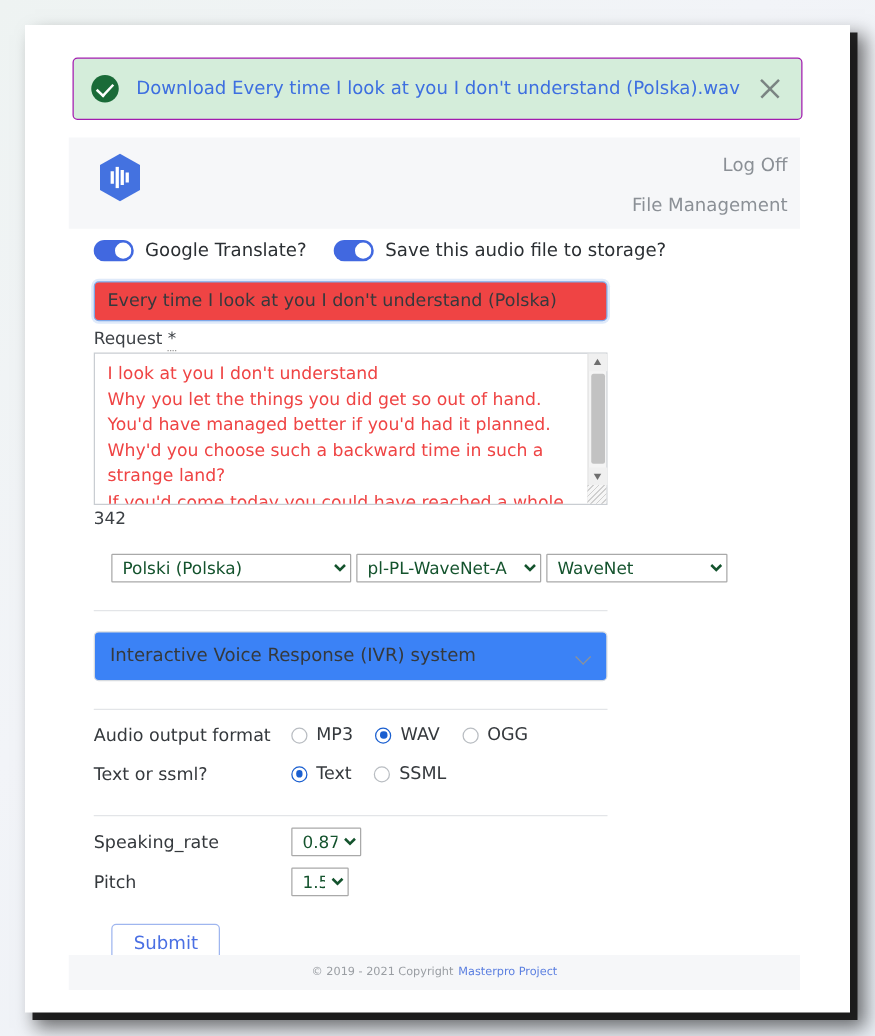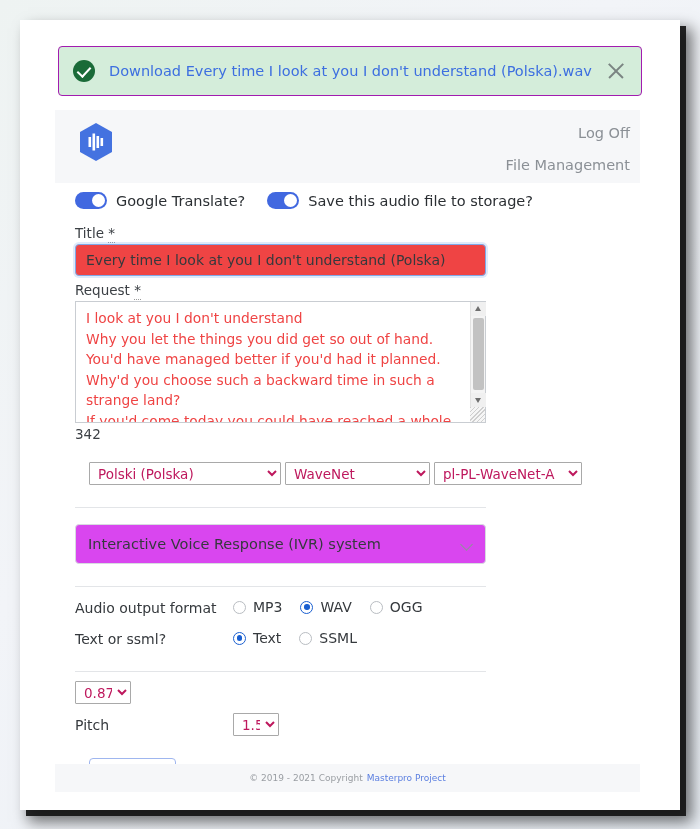--- a/index.html
+++ b/index.html
@@ -230,42 +230,42 @@
     margin-left: 14px;
     display: flex;
     gap: 4px;
   }
   select.native {
     height: 23px;
     border: 1px solid #a9a9a9;
     background: #ffffff;
     font-size: 13.5px;
     font-family: "DejaVu Sans", "Liberation Sans", sans-serif;
-    color: #be185d;
+    color: #14532d;
     padding: 0 2px 0 4px;
     border-radius: 1px;
   }
   .sel-lang  { width: 192px; }
   .sel-model { width: 145px; }
   .sel-voice { width: 148px; }
 
   hr.div {
     border: 0;
     border-top: 1px solid #e3e5e8;
     margin: 22px 0 0 0;
     width: 411px;
   }
 
   
   .ivr-select {
     margin-top: 16px;
     width: 411px; height: 40px;
     border: 1px solid #d7dbe0;
     border-radius: 4px;
-    background: #d946ef;
+    background: #3b82f6;
     display: flex;
     align-items: center;
     padding: 0 12px;
     font-size: 14.5px;
     color: #35393d;
     cursor: pointer;
     position: relative;
   }
   .chev {
     position: absolute;
@@ -389,24 +389,20 @@
 
   <div class="toggle-row">
     <span class="switch"></span>
     <span class="switch-label">Google Translate?</span>
     <span class="switch"></span>
     <span class="switch-label">Save this audio file to storage?</span>
   </div>
 
   <div class="form-area">
 
-    <div class="field-label">
-      <span>Title</span>
-      <span class="req-star">*</span>
-    </div>
     <input class="title-input" type="text" value="Every time I look at you I don't understand (Polska)" style="">
 
     <div class="field-label sub-label">
       <span>Request</span>
       <span class="req-star">*</span>
     </div>
 
     <div class="textarea-wrap">
       <textarea class="req-textarea" style="">I look at you I don't understand
 Why you let the things you did get so out of hand.
@@ -422,25 +418,25 @@
       <div class="sbar-grip"></div>
     </div>
 
     <div class="char-count">342</div>
 
     
     <div class="voice-row">
       <select class="native sel-lang">
         <option>Polski (Polska)</option>
       </select>
+      <select class="native sel-voice">
+        <option>pl-PL-WaveNet-A</option>
+      </select>
       <select class="native sel-model">
         <option>WaveNet</option>
-      </select>
-      <select class="native sel-voice">
-        <option>pl-PL-WaveNet-A</option>
       </select>
     </div>
 
     <hr class="div">
 
     
     <div class="ivr-select">
       <span>Interactive Voice Response (IVR) system</span>
       <span class="chev"></span>
     </div>
@@ -470,20 +466,21 @@
           <span class="radio"></span>
           <span class="radio-text">SSML</span>
         </div>
       </div>
     </div>
 
     <hr class="div">
 
     
     <div class="param-row">
+      <div class="param-label">Speaking_rate</div>
       <select class="native sel-rate">
         <option>0.875</option>
       </select>
     </div>
 
     <div class="param-row">
       <div class="param-label">Pitch</div>
       <select class="native sel-pitch">
         <option>1.5</option>
       </select>

